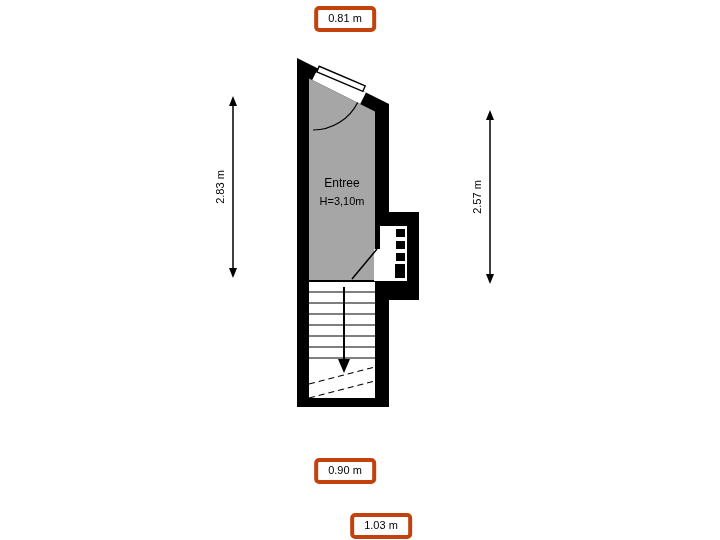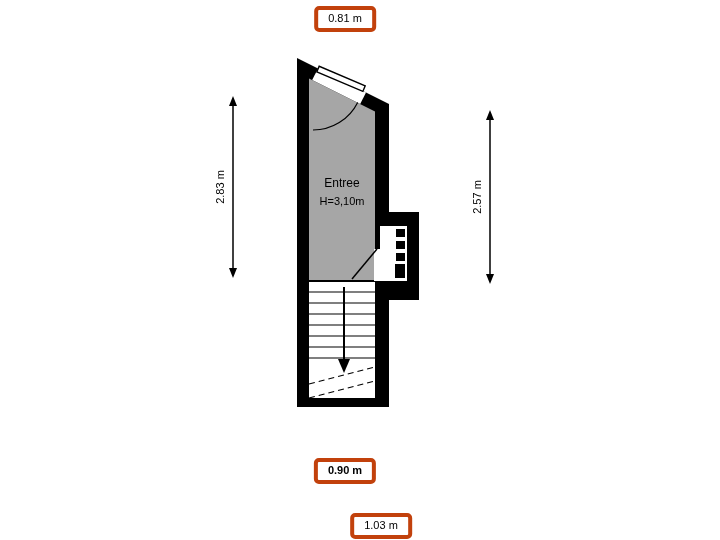--- a/index.html
+++ b/index.html
@@ -22,21 +22,21 @@
     border:4px solid #c2410c;
     border-radius:5px;
     padding:1px 10px 2px 10px;
     font-size:11px;
     line-height:15px;
     color:#000000;
     white-space:nowrap;
     z-index:2;
   }
   .pill-top    { left:345px; top:6px; }
-  .pill-b1     { left:345px; top:458px;font-weight:bold; }
+  .pill-b1     { left:345px; top:458px; }
   .pill-b2     { left:345px; top:513px;margin-left:36px; }
 </style>
 </head>
 <body>
 
 <div id="canvas">
 
   <div class="dim-pill pill-top">0.81 m</div>
   <div class="dim-pill pill-b1">0.90 m</div>
   <div class="dim-pill pill-b2">1.03 m</div>

